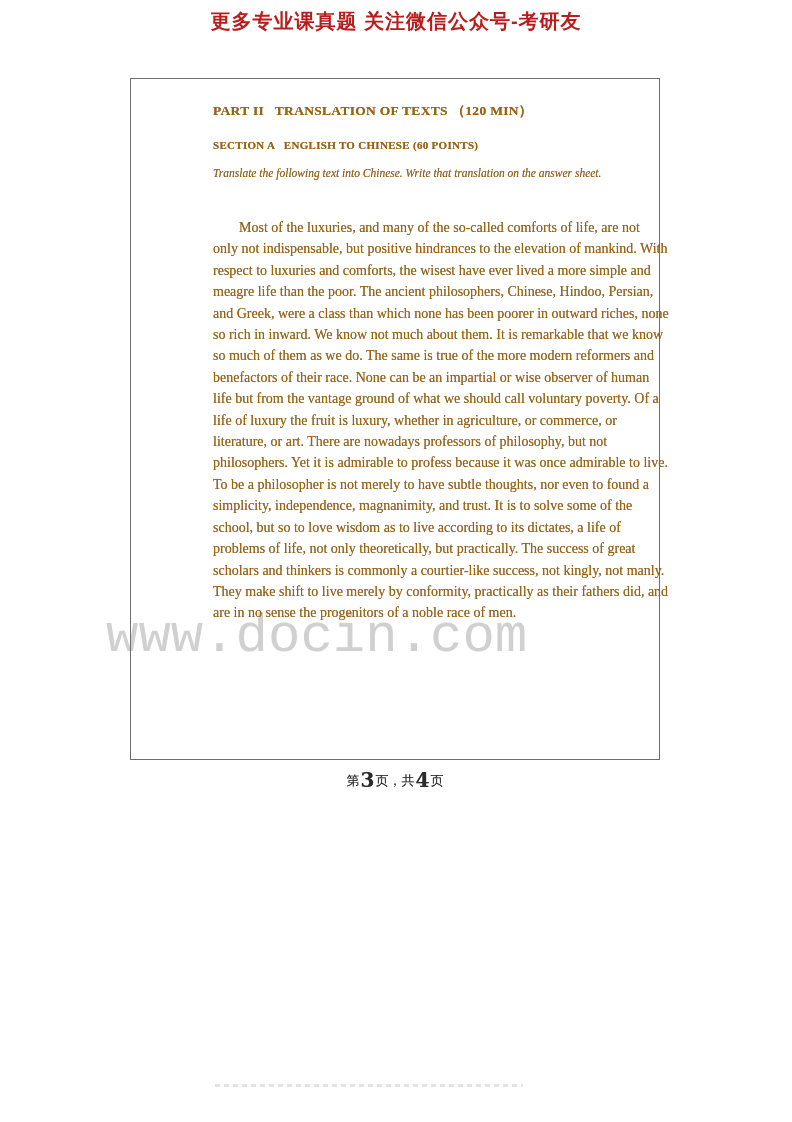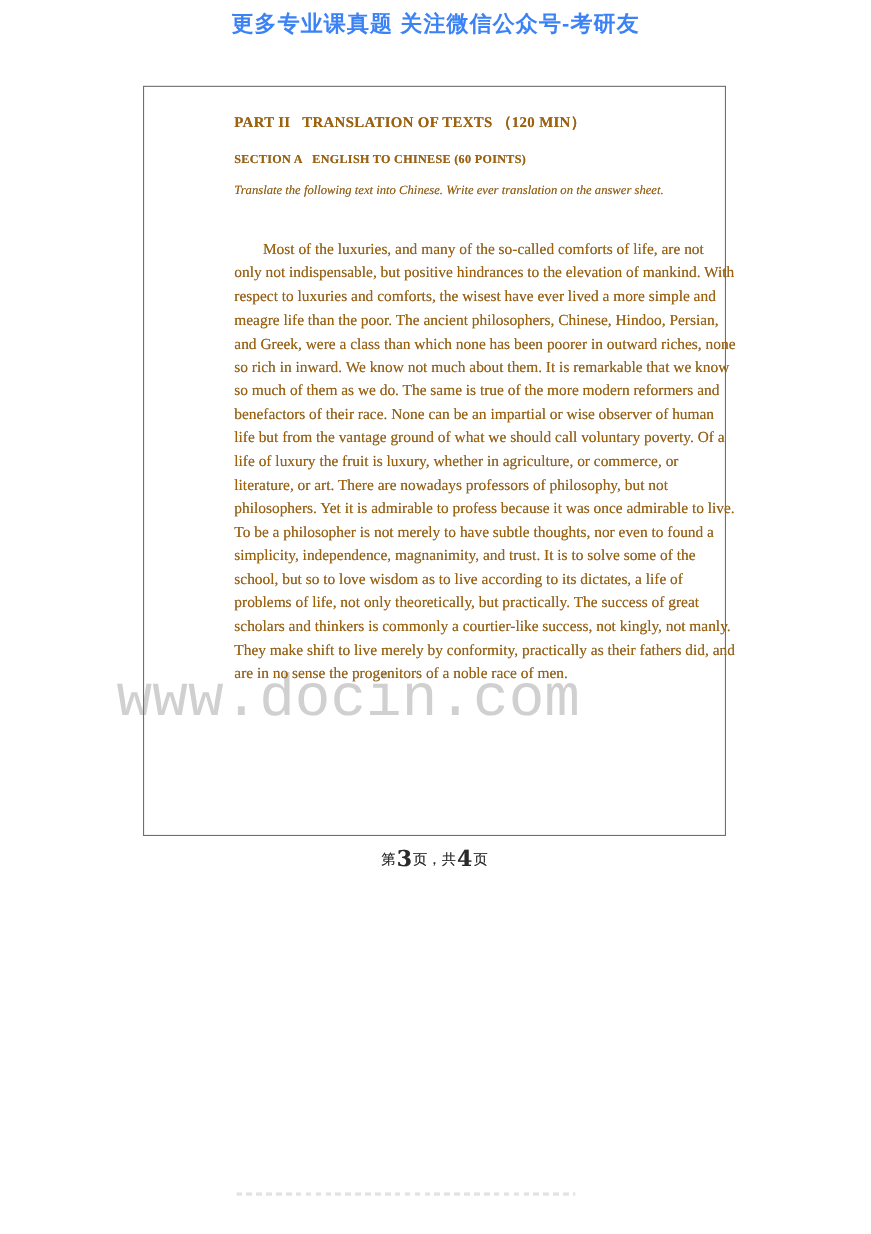--- a/index.html
+++ b/index.html
@@ -128,33 +128,33 @@
     height: 3px;
     background: repeating-linear-gradient(90deg, #cccccc 0 5px, transparent 5px 9px);
     opacity: 0.55;
   }
 </style>
 </head>
 <body>
 
 <div class="canvas">
 
-  <div class="banner" style="color: #3b82f6;">
+  <div class="banner" style="color: #b91c1c;">
     <span>更多专业课真题 关注微信公众号-考研友</span>
   </div>
 
   <div class="watermark">www.docin.com</div>
 
   <div class="scan-page">
 
     <div class="part-heading txt keep-space">PART II   TRANSLATION OF TEXTS （120 MIN）</div>
 
     <div class="section-heading txt keep-space">SECTION A   ENGLISH TO CHINESE (60 POINTS)</div>
 
-    <div class="instructions txt">Translate the following text into Chinese. Write ever translation on the answer sheet.</div>
+    <div class="instructions txt">Translate the following text into Chinese. Write that translation on the answer sheet.</div>
 
     <div class="body-paragraph txt">
         <div class="body-line first">Most of the luxuries, and many of the so-called comforts of life, are not</div>
         <div class="body-line">only not indispensable, but positive hindrances to the elevation of mankind. With</div>
         <div class="body-line">respect to luxuries and comforts, the wisest have ever lived a more simple and</div>
         <div class="body-line">meagre life than the poor. The ancient philosophers, Chinese, Hindoo, Persian,</div>
         <div class="body-line">and Greek, were a class than which none has been poorer in outward riches, none</div>
         <div class="body-line">so rich in inward. We know not much about them. It is remarkable that we know</div>
         <div class="body-line">so much of them as we do. The same is true of the more modern reformers and</div>
         <div class="body-line">benefactors of their race. None can be an impartial or wise observer of human</div>

